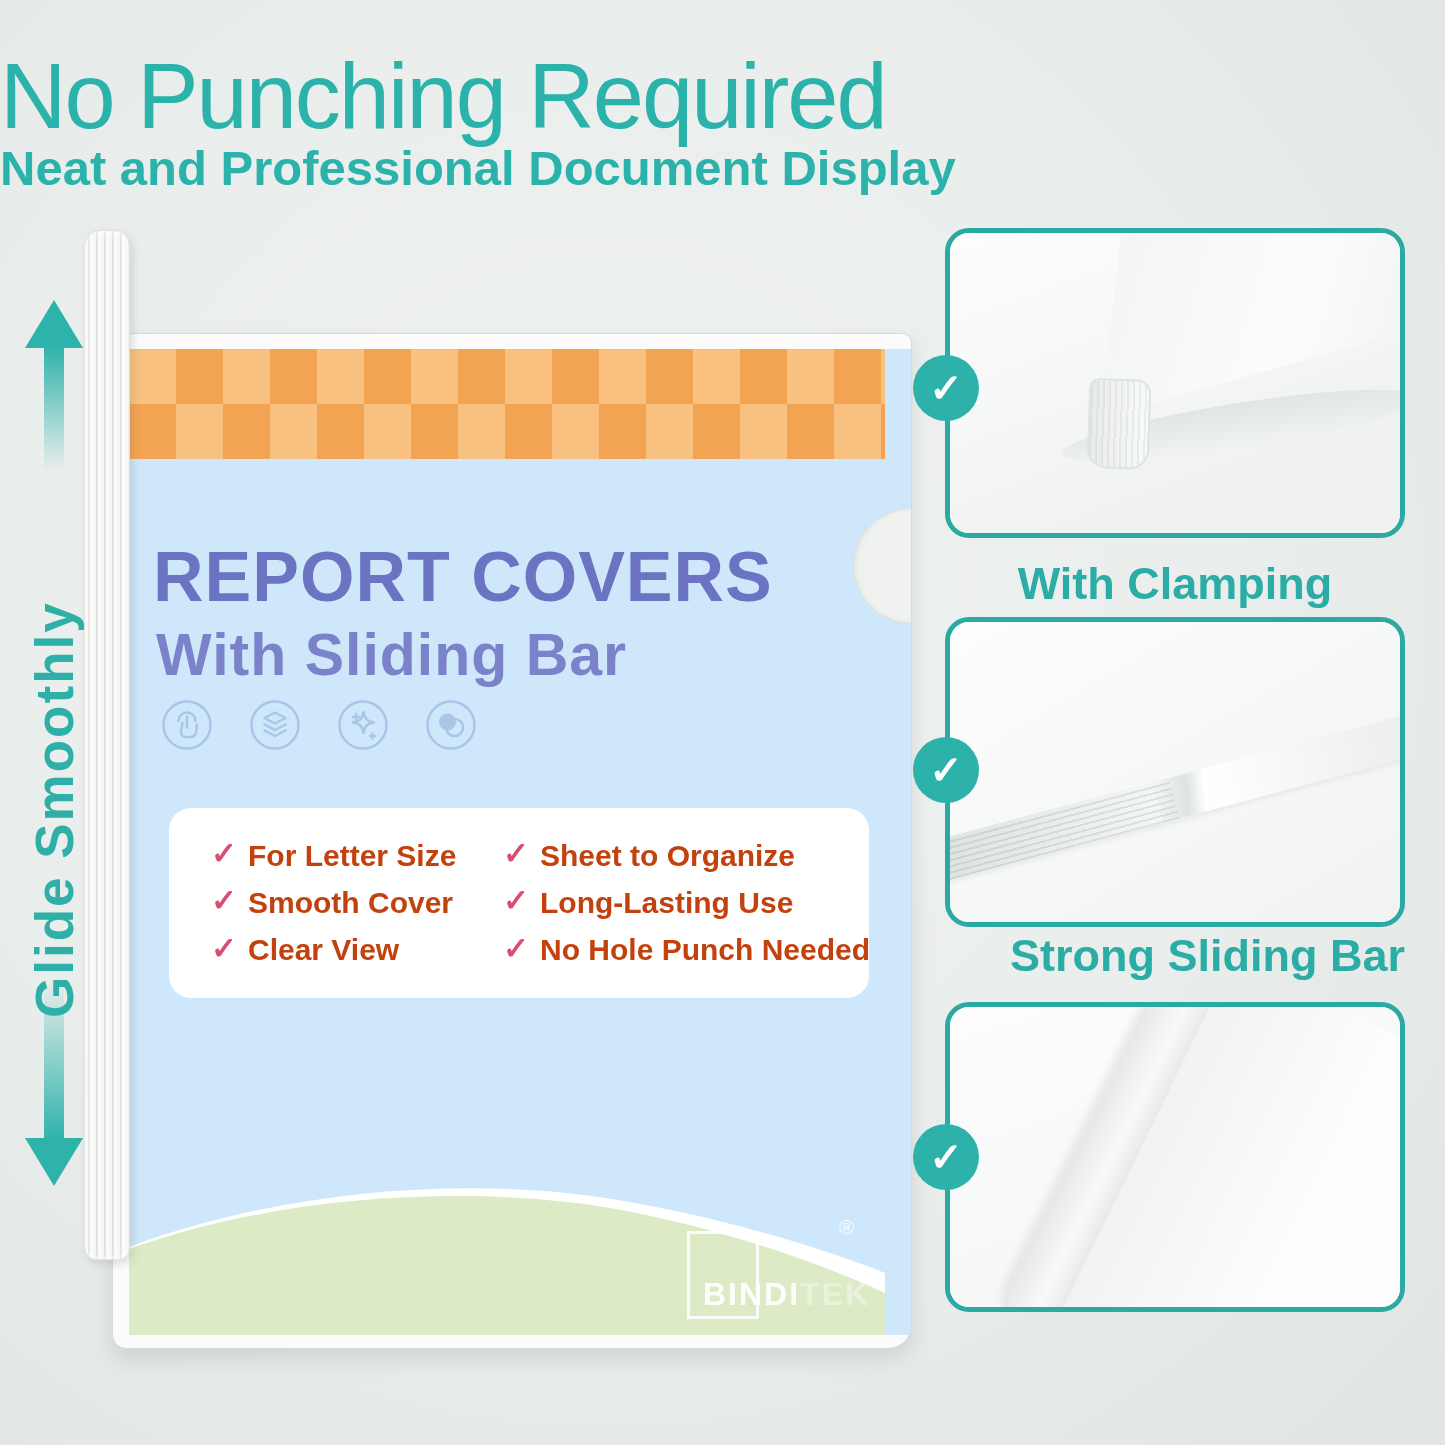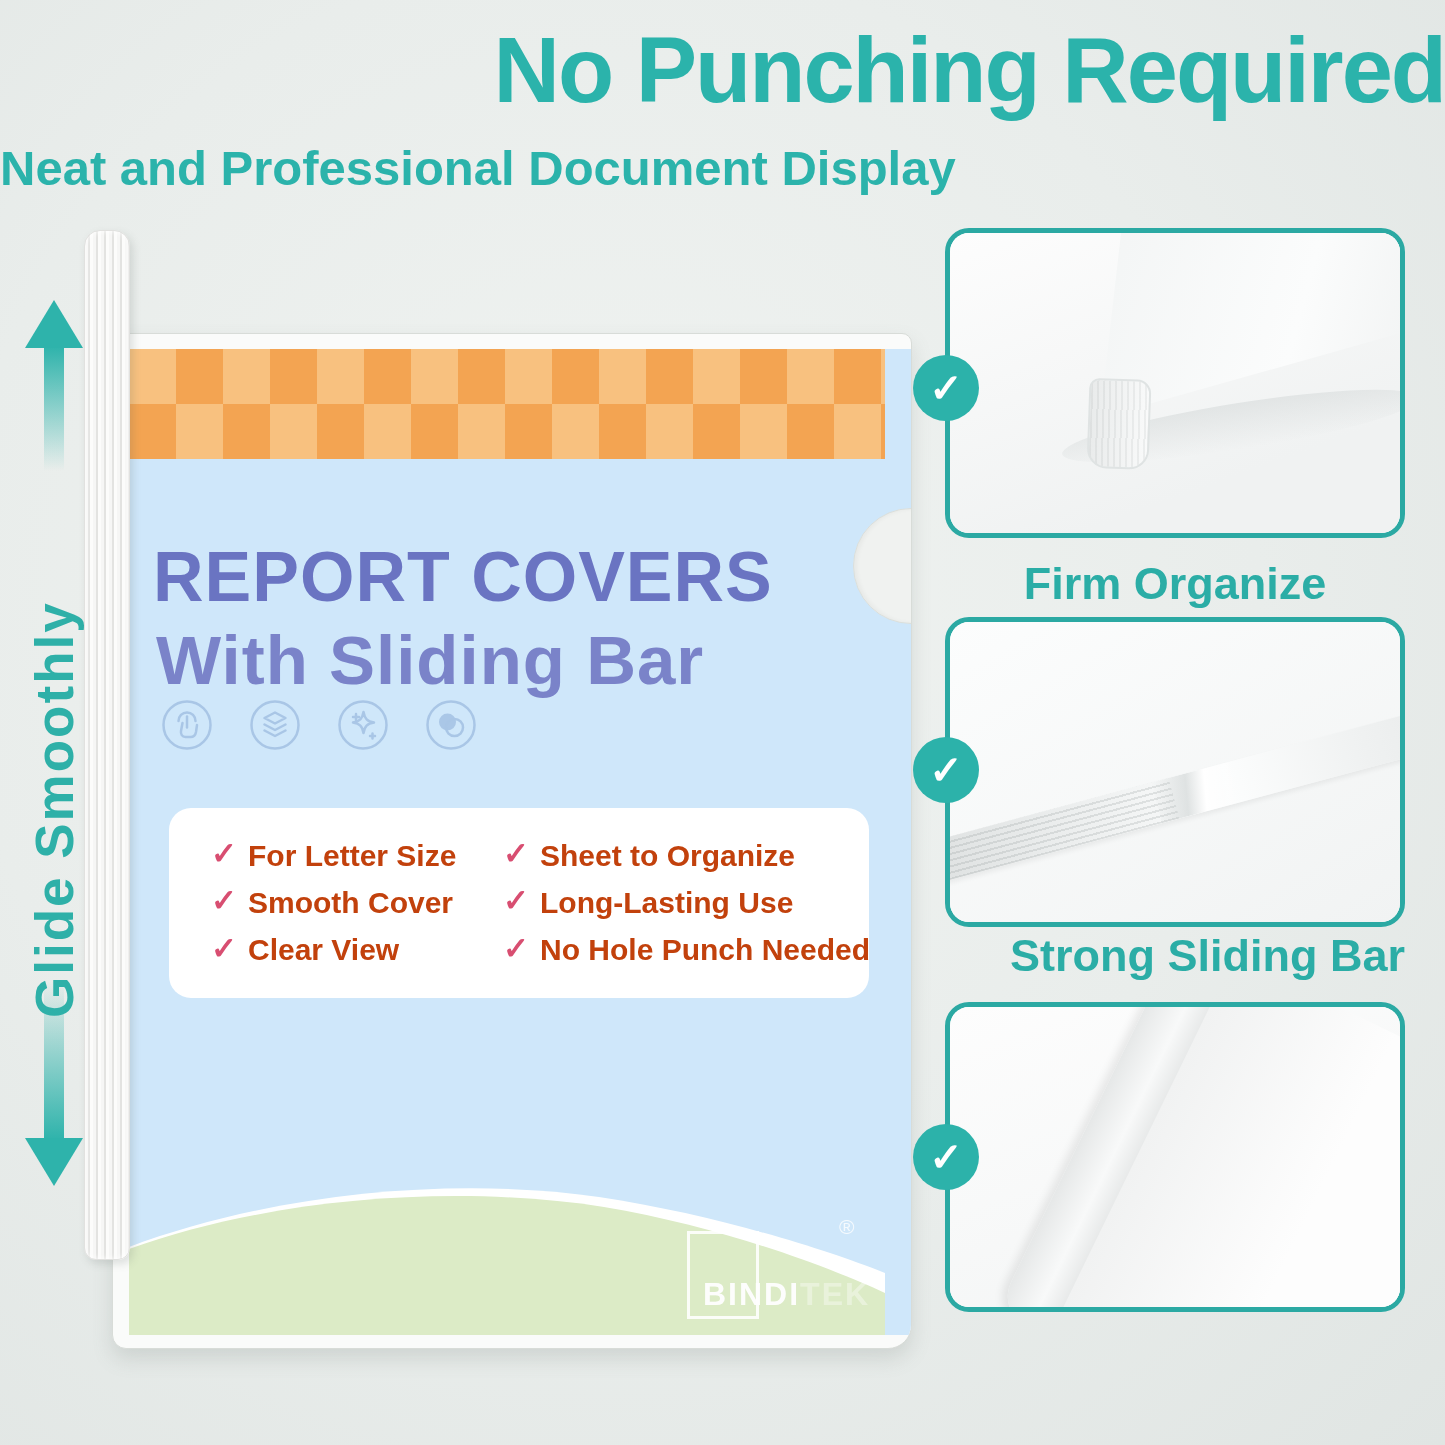--- a/index.html
+++ b/index.html
@@ -3,22 +3,22 @@
 <meta charset="utf-8">
 <style>
   html,body{margin:0;padding:0;}
   .canvas{
     position:relative;width:1445px;height:1445px;overflow:hidden;
     font-family:"Liberation Sans",sans-serif;
     background:radial-gradient(ellipse at 42% 42%, #f0f3f1 0%, #e9edeb 55%, #e0e5e3 100%);
   }
   
   .h1{
-    position:absolute;left:0;top:18px;width:100%;text-align:right;
-    font-size:92px;font-weight:700;letter-spacing:-2px;color:#2bb3ab;
+    position:absolute;left:0;top:44px;width:100%;text-align:left;
+    font-size:92px;font-weight:400;letter-spacing:-2px;color:#2bb3ab;
   }
   .h2{
     position:absolute;left:0;top:140px;width:100%;
     font-size:49px;font-weight:700;color:#2bb3ab;
   }
   
   .arrow-head-up{position:absolute;left:25px;top:300px;width:58px;height:48px;
     background:#2eb3ab;clip-path:polygon(50% 0,100% 100%,0 100%);}
   .arrow-shaft-up{position:absolute;left:44px;top:346px;width:20px;height:125px;
     background:linear-gradient(180deg,#2eb3ab 0%,rgba(46,179,171,0) 100%);}
@@ -55,21 +55,21 @@
     position:absolute;left:0;top:0;width:756px;height:110px;
     background:conic-gradient(#f3a452 0 90deg,#f8c17f 90deg 180deg,#f3a452 180deg 270deg,#f8c17f 270deg 360deg);
     background-size:94px 110px;
   }
   .cov-title{
     position:absolute;left:24px;top:188px;
     font-size:70px;font-weight:800;letter-spacing:1px;color:#6a74c2;white-space:nowrap;
   }
   .cov-sub{
     position:absolute;left:27px;top:272px;
-    font-size:69px;font-weight:700;letter-spacing:1px;color:#7a83c9;white-space:nowrap;
+    font-size:59px;font-weight:700;letter-spacing:1px;color:#7a83c9;white-space:nowrap;
   }
   .icon-row{position:absolute;left:32px;top:350px;display:flex;gap:36px;}
   .icon-row svg{display:block;}
   .checkcard{
     position:absolute;left:40px;top:459px;width:700px;height:190px;
     background:#ffffff;border-radius:22px;box-sizing:border-box;
     padding:24px 20px 24px 42px;
     display:grid;grid-auto-flow:column;grid-template-rows:repeat(3,1fr);
     grid-template-columns:292px auto;align-items:center;
   }
@@ -251,21 +251,21 @@
       <div class="p1-shelf"></div>
       <div class="p1-page"></div>
       <div class="p1-clamp">
           <div class="ridges"></div>
         </div>
     </div>
   </div>
   <div class="badge b1">
       <span>✓</span>
     </div>
-  <div class="flabel l1">Firm Organize</div>
+  <div class="flabel l1">With Clamping</div>
 
   <div class="fcard f2">
     <div class="photo">
       <div class="p2-bar">
         <div class="ridges"></div>
         <div class="twist"></div>
       </div>
     </div>
   </div>
   <div class="badge b2">

